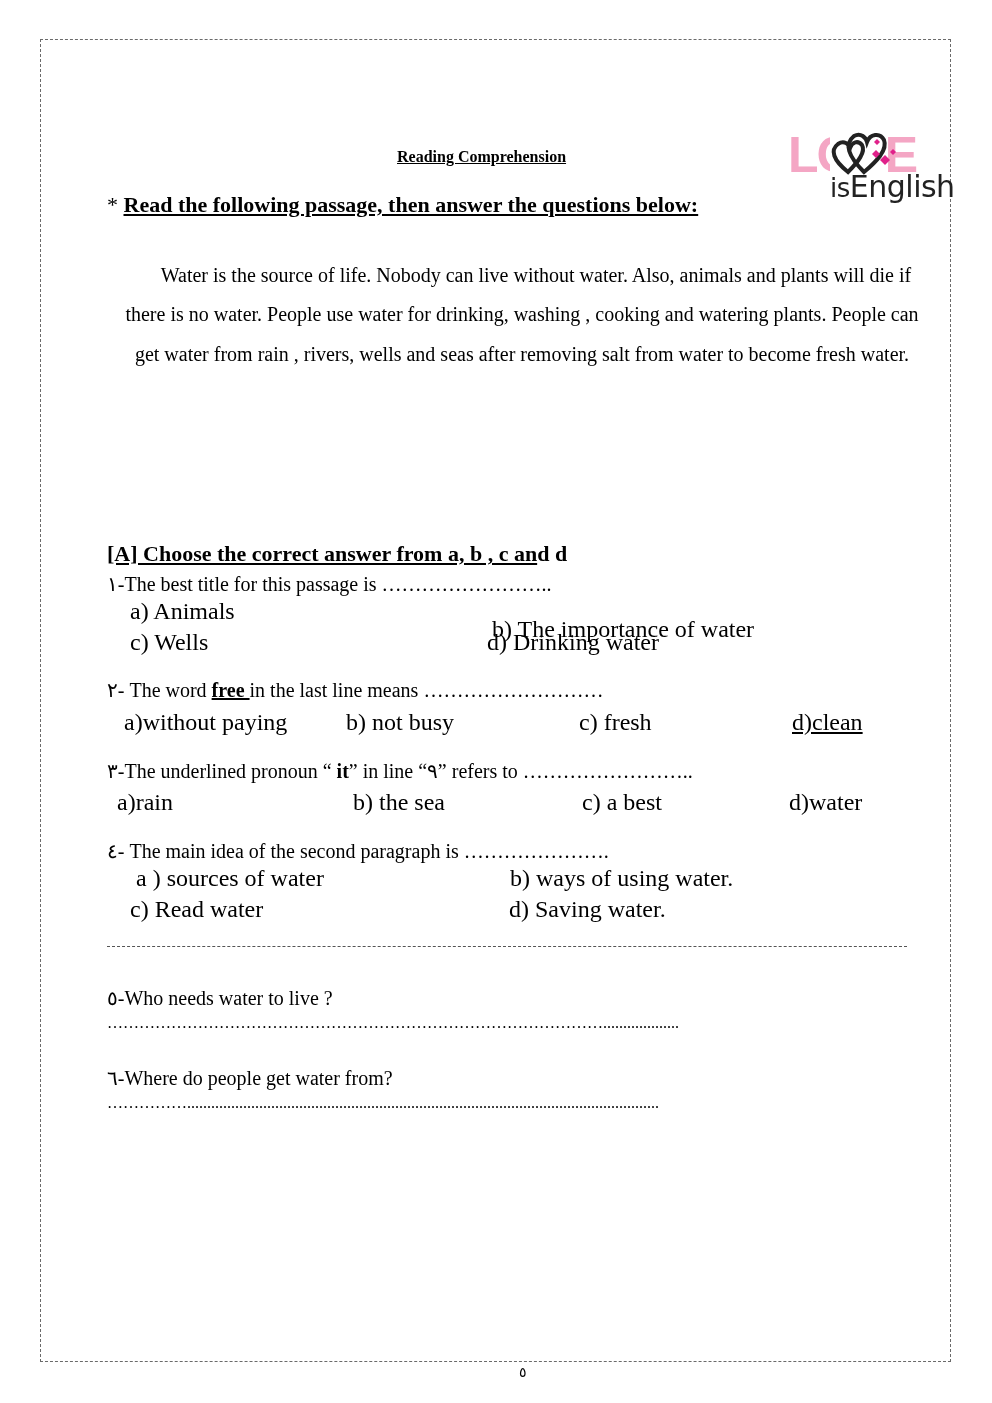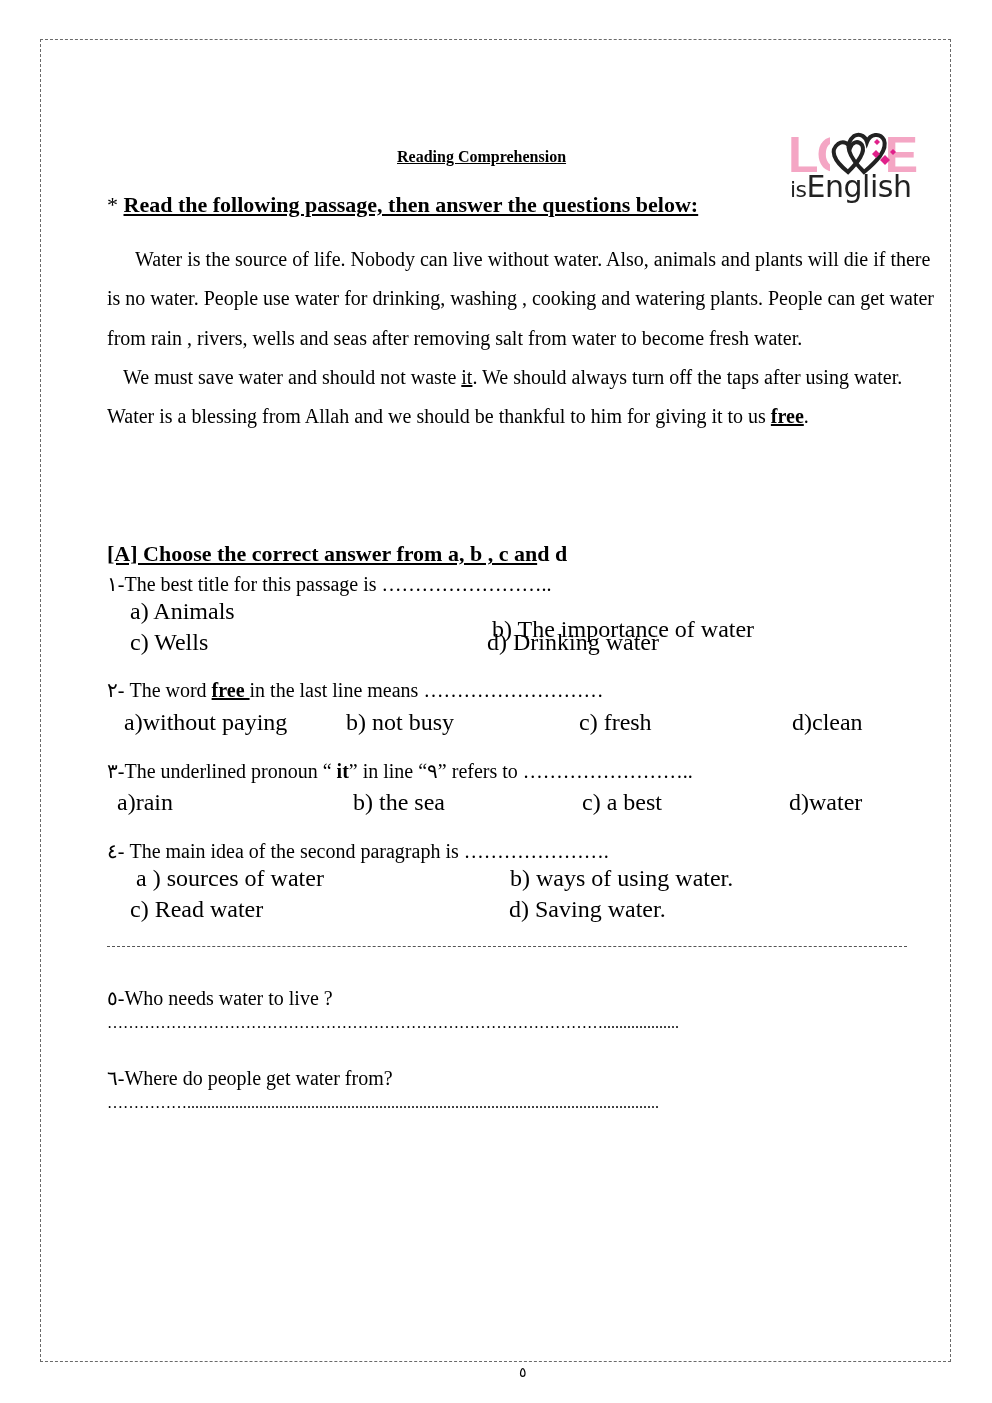--- a/index.html
+++ b/index.html
@@ -9,24 +9,24 @@
            border: 1px dashed #6a6a6a; box-sizing: border-box; }
   .abs { position: absolute; white-space: nowrap; }
   .title { left: 397px; top: 148px; font-size: 16px; font-weight: bold; text-decoration: underline; }
   .instr { left: 107px; top: 192px; font-size: 22px; }
   .instr b { text-decoration: underline; }
   .logo { left: 788px; top: 130px; width: 135px; height: 80px; }
   .logo .love { position: absolute; left: 0; top: 0; font-family: "Liberation Sans", sans-serif;
                 font-weight: bold; font-size: 50px; letter-spacing: -2px; color: #f4a6c4; line-height: 50px; }
   .logo .eng { position: absolute; left: 2px; top: 40px; font-family: "DejaVu Sans", sans-serif;
                font-size: 30px; color: #222; line-height: 34px; letter-spacing: -0.5px; }
-  .logo .eng .is { font-size: 22px; }
+  .logo .eng .is { font-size: 26px; margin-left: 40px; }
   .logo svg { position: absolute; left: 40px; top: 0; }
   .passage { left: 107px; top: 240px; width: 830px; font-size: 20px; line-height: 39.3px; white-space: normal; }
-  .passage p { margin: 0; }
+  .passage p { margin: 16px; text-align: center; }
   .passage .p1 { text-indent: 28px; }
   .passage .p2 { text-indent: 16px; }
   .passage .u { text-decoration: underline; }
   .passage .bu { font-weight: bold; text-decoration: underline; }
   .secA { left: 107px; top: 541px; font-size: 22px; font-weight: bold; }
   .secA span.ul { text-decoration: underline; }
   .q { font-size: 20px; }
   .opt { font-size: 24px; }
   .dash { left: 107px; top: 946px; width: 800px; height: 0; border-top: 1px dashed #555; }
   .dots { font-size: 16px; letter-spacing: 0px; }
@@ -52,36 +52,35 @@
     <path d="M44 24 l4 -4 l4 4 l-4 4 z" fill="#e0218a"></path>
     <path d="M52 30 l5 -5 l5 5 l-5 5 z" fill="#e0218a"></path>
     <path d="M62 22 l3 -3 l3 3 l-3 3 z" fill="#e0218a"></path>
     <path d="M46 12 l3 -3 l3 3 l-3 3 z" fill="#e0218a"></path>
   </svg>
   <span class="eng"><span class="is">is</span><span>English</span></span>
 </div>
 
 <div class="abs passage">
   <p class="p1">Water is the source of life. Nobody can live without water. Also, animals and plants will die if there is no water. People use water for drinking, washing , cooking and watering plants. People can get water from rain , rivers, wells and seas after removing salt from water to become fresh water.</p>
-  <p class="p2"><span>We must save water and should not waste </span><span class="u">it</span><span>. We should always turn off the taps after using water. Water is a blessing from Allah and we should be thankful to him for giving it to us </span><span class="bu">free</span><span>.</span></p>
 </div>
 
 <div class="abs secA"><span class="ul">[A] Choose the correct answer from a, b , c an</span><span>d d</span></div>
 
 <div class="abs q" style="left:107px; top:572px;"><span>١</span><span>-The best title for this passage is ……………………..</span></div>
 <div class="abs opt" style="left:130px; top:598px;">a) Animals</div>
 <div class="abs opt" style="left:492px; top:598px;margin-top:18px;">b) The importance of water</div>
 <div class="abs opt" style="left:130px; top:629px;">c) Wells</div>
 <div class="abs opt" style="left:487px; top:629px;">d) Drinking water</div>
 
 <div class="abs q" style="left:107px; top:678px;"><span>٢</span><span>- The word </span><span class="bold-u">free </span><span>in the last line means ………………………</span></div>
 <div class="abs opt" style="left:124px; top:709px;">a)without paying</div>
 <div class="abs opt" style="left:346px; top:709px;">b) not busy</div>
 <div class="abs opt" style="left:579px; top:709px;">c) fresh</div>
-<div class="abs opt" style="left:792px; top:709px;">d)clean</div>
+<div class="abs opt" style="left:792px; top:709px;text-decoration:underline;">d)clean</div>
 
 <div class="abs q" style="left:107px; top:759px;"><span>٣</span><span>-The underlined pronoun “ </span><span class="bold">it</span><span>” in line “٩” refers to ……………………..</span></div>
 <div class="abs opt" style="left:117px; top:789px;">a)rain</div>
 <div class="abs opt" style="left:353px; top:789px;">b) the sea</div>
 <div class="abs opt" style="left:582px; top:789px;">c) a best</div>
 <div class="abs opt" style="left:789px; top:789px;">d)water</div>
 
 <div class="abs q" style="left:107px; top:839px;"><span>٤</span><span>- The main idea of the second paragraph is ………………….</span></div>
 <div class="abs opt" style="left:136px; top:865px;">a ) sources of water</div>
 <div class="abs opt" style="left:510px; top:865px;">b) ways of using water.</div>

